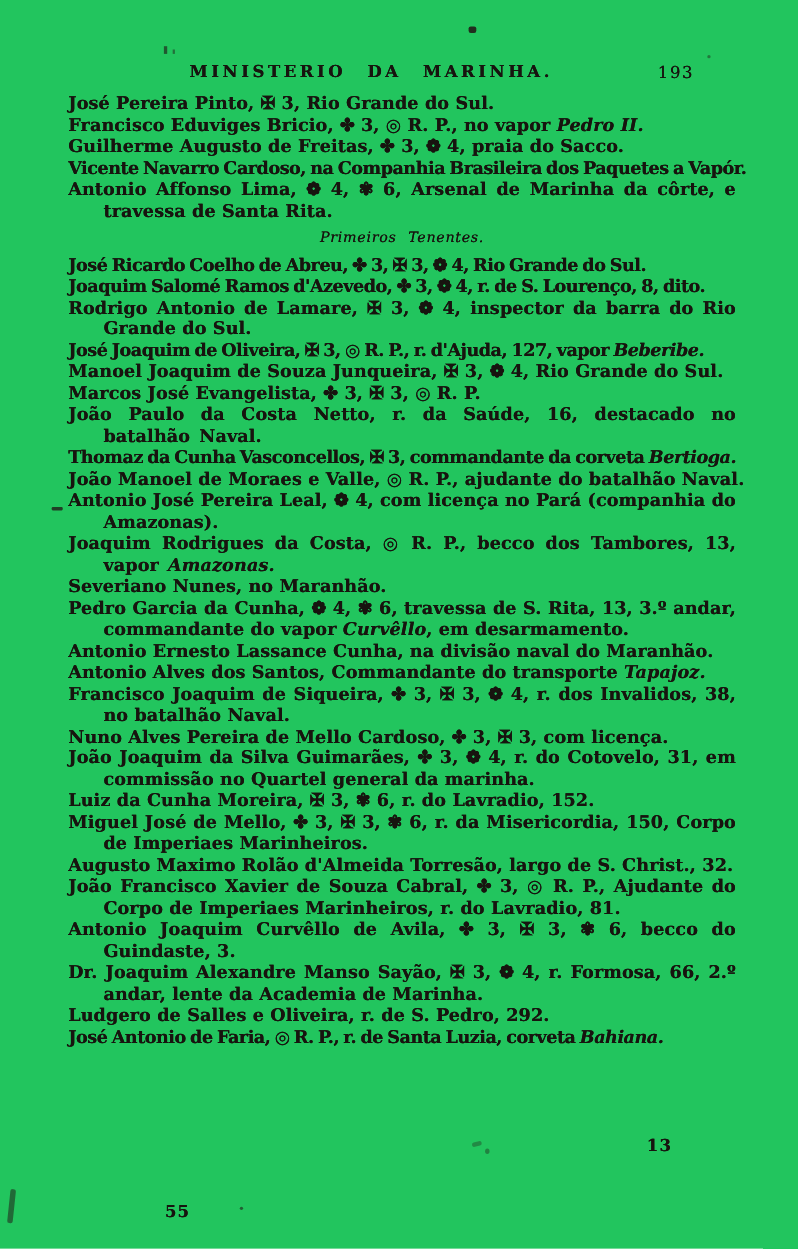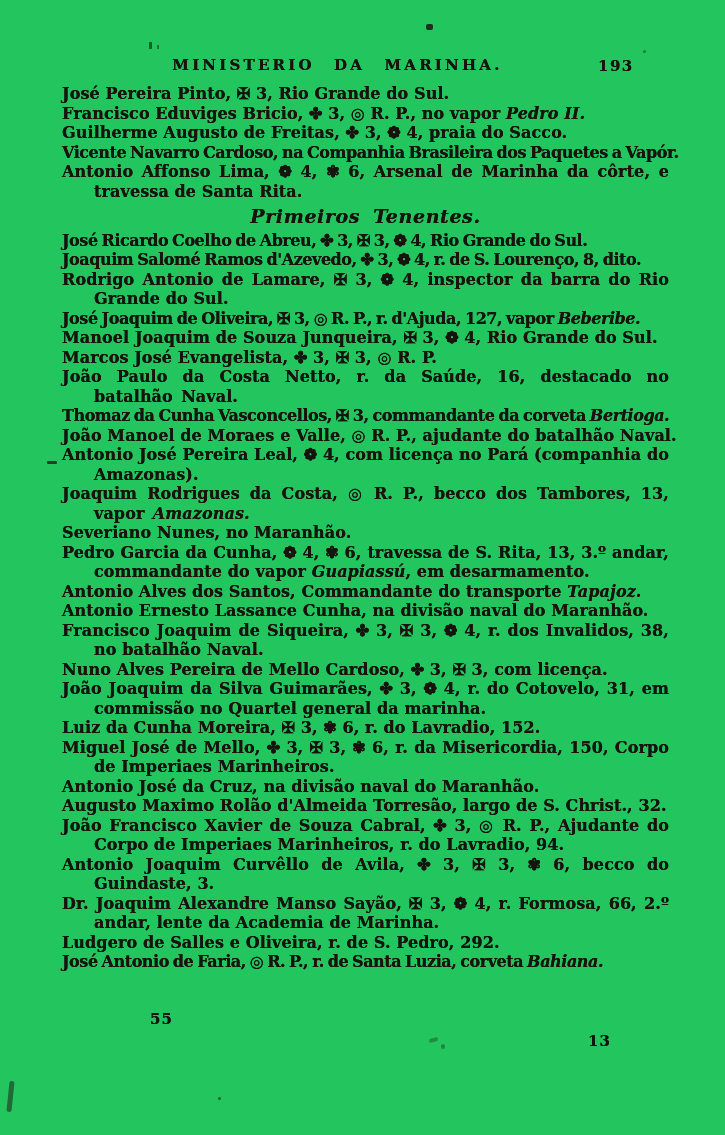--- a/index.html
+++ b/index.html
@@ -10,46 +10,46 @@
   }
   .page{position:absolute;inset:0;background:#22c55e;}
   
   .header{position:absolute;top:55px;left:62px;width:607px;text-align:center;}
   .header .title{
     position:relative;left:-28px;font-weight:bold;font-size:15px;
     letter-spacing:3.2px;word-spacing:11px;white-space:nowrap;
     text-shadow:0 0 .4px #17140f;
   }
   .page-number{
-    position:absolute;top:57px;left:598px;font-weight:bold;font-size:15px;
+    position:absolute;top:57px;left:598px;font-weight:normal;font-size:15px;
     letter-spacing:1.5px;text-shadow:0 0 .4px #17140f;
   }
   
   .entries{position:absolute;top:84px;left:62px;width:607px;}
   .entry{
     margin:0;padding-left:32px;text-indent:-32px;
     font-size:16px;line-height:19.5px;font-weight:bold;
     text-align:justify;letter-spacing:.1px;
     text-shadow:0 0 .45px #1b160f;
   }
   .entry.nowrap{white-space:nowrap;}
   .entry.compact{letter-spacing:-.45px;word-spacing:-1.2px;}
   .entry.loose{word-spacing:2.6px;}
   .heading{
-    margin:6px 0 4px;text-align:center;font-style:italic;font-weight:bold;
-    font-size:19px;line-height:19.5px;word-spacing:6px;letter-spacing:.6px;
+    margin:6px 0 4px;text-align:center;font-style:italic;font-weight:normal;
+    font-size:13px;line-height:19.5px;word-spacing:6px;letter-spacing:.6px;
     text-shadow:0 0 .45px #1b160f;
   }
   em{font-style:italic;margin-top:20px;}
   
   .footer-num{
     position:absolute;font-weight:bold;font-size:15px;letter-spacing:1px;
     text-shadow:0 0 .4px #17140f;
   }
-  .footer-num.left{top:1010px;left:150px;}
+  .footer-num.left{top:1092px;left:150px;}
   .footer-num.right{top:1032px;left:588px;text-align:center;}
   
   .artifact{position:absolute;background:#211d17;}
   .a-topblob{top:24px;left:426px;width:7px;height:6px;border-radius:2px;opacity:.9;}
   .a-topmark1{top:42px;left:149px;width:3px;height:7px;opacity:.65;}
   .a-topmark2{top:45px;left:157px;width:2px;height:4px;opacity:.5;}
   .a-rightdot{top:50px;left:643px;width:3px;height:3px;border-radius:50%;opacity:.45;}
   .a-dash{top:461px;left:47px;width:10px;height:3px;border-radius:1px;opacity:.8;}
   .a-streak{top:1081px;left:8px;width:5px;height:31px;opacity:.55;transform:rotate(6deg);border-radius:2px;}
   .a-smudge1{top:1038px;left:429px;width:9px;height:4px;opacity:.35;border-radius:2px;transform:rotate(-15deg);}
@@ -78,31 +78,30 @@
       <p class="entry"><span>Rodrigo Antonio de Lamare, ✠ 3, ❁ 4, inspector da barra do Rio Grande do Sul.</span></p>
       <p class="entry nowrap compact"><span>José Joaquim de Oliveira, ✠ 3, ◎ R. P., r. d'Ajuda, 127, vapor </span><em>Beberibe.</em></p>
       <p class="entry nowrap"><span>Manoel Joaquim de Souza Junqueira, ✠ 3, ❁ 4, Rio Grande do Sul.</span></p>
       <p class="entry nowrap"><span>Marcos José Evangelista, ✤ 3, ✠ 3, ◎ R. P.</span></p>
       <p class="entry loose"><span>João Paulo da Costa Netto, r. da Saúde, 16, destacado no batalhão Naval.</span></p>
       <p class="entry nowrap compact"><span>Thomaz da Cunha Vasconcellos, ✠ 3, commandante da corveta </span><em>Bertioga.</em></p>
       <p class="entry nowrap"><span>João Manoel de Moraes e Valle, ◎ R. P., ajudante do batalhão Naval.</span></p>
       <p class="entry"><span>Antonio José Pereira Leal, ❁ 4, com licença no Pará (companhia do Amazonas).</span></p>
       <p class="entry loose"><span>Joaquim Rodrigues da Costa, ◎ R. P., becco dos Tambores, 13, vapor </span><em>Amazonas.</em></p>
       <p class="entry nowrap"><span>Severiano Nunes, no Maranhão.</span></p>
-      <p class="entry"><span>Pedro Garcia da Cunha, ❁ 4, ✾ 6, travessa de S. Rita, 13, 3.º andar, commandante do vapor </span><em>Guapiassú</em><span>, em desarmamento.</span></p>
+      <p class="entry"><span>Pedro Garcia da Cunha, ❁ 4, ✾ 6, travessa de S. Rita, 13, 3.º andar, commandante do vapor </span><em>Curvêllo</em><span>, em desarmamento.</span></p>
+      <p class="entry nowrap"><span>Antonio Ernesto Lassance Cunha, na divisão naval do Maranhão.</span></p>
       <p class="entry nowrap"><span>Antonio Alves dos Santos, Commandante do transporte </span><em>Tapajoz.</em></p>
-      <p class="entry nowrap"><span>Antonio Ernesto Lassance Cunha, na divisão naval do Maranhão.</span></p>
       <p class="entry"><span>Francisco Joaquim de Siqueira, ✤ 3, ✠ 3, ❁ 4, r. dos Invalidos, 38, no batalhão Naval.</span></p>
       <p class="entry nowrap"><span>Nuno Alves Pereira de Mello Cardoso, ✤ 3, ✠ 3, com licença.</span></p>
       <p class="entry"><span>João Joaquim da Silva Guimarães, ✤ 3, ❁ 4, r. do Cotovelo, 31, em commissão no Quartel general da marinha.</span></p>
       <p class="entry nowrap"><span>Luiz da Cunha Moreira, ✠ 3, ✾ 6, r. do Lavradio, 152.</span></p>
       <p class="entry"><span>Miguel José de Mello, ✤ 3, ✠ 3, ✾ 6, r. da Misericordia, 150, Corpo de Imperiaes Marinheiros.</span></p>
-      <p class="entry nowrap"><span>Antonio José da Cruz, na divisão naval do Maranhão.</span></p>
       <p class="entry nowrap"><span>Augusto Maximo Rolão d'Almeida Torresão, largo de S. Christ., 32.</span></p>
-      <p class="entry"><span>João Francisco Xavier de Souza Cabral, ✤ 3, ◎ R. P., Ajudante do Corpo de Imperiaes Marinheiros, r. do Lavradio, 94.</span></p>
+      <p class="entry"><span>João Francisco Xavier de Souza Cabral, ✤ 3, ◎ R. P., Ajudante do Corpo de Imperiaes Marinheiros, r. do Lavradio, 81.</span></p>
       <p class="entry"><span>Antonio Joaquim Curvêllo de Avila, ✤ 3, ✠ 3, ✾ 6, becco do Guindaste, 3.</span></p>
       <p class="entry"><span>Dr. Joaquim Alexandre Manso Sayão, ✠ 3, ❁ 4, r. Formosa, 66, 2.º andar, lente da Academia de Marinha.</span></p>
       <p class="entry nowrap"><span>Ludgero de Salles e Oliveira, r. de S. Pedro, 292.</span></p>
       <p class="entry nowrap compact"><span>José Antonio de Faria, ◎ R. P., r. de Santa Luzia, corveta </span><em>Bahiana.</em></p>
     </div>
 
   <div class="footer-num left">55</div>
   <div class="footer-num right">13</div>
 
   <div class="artifact a-topblob"></div>

